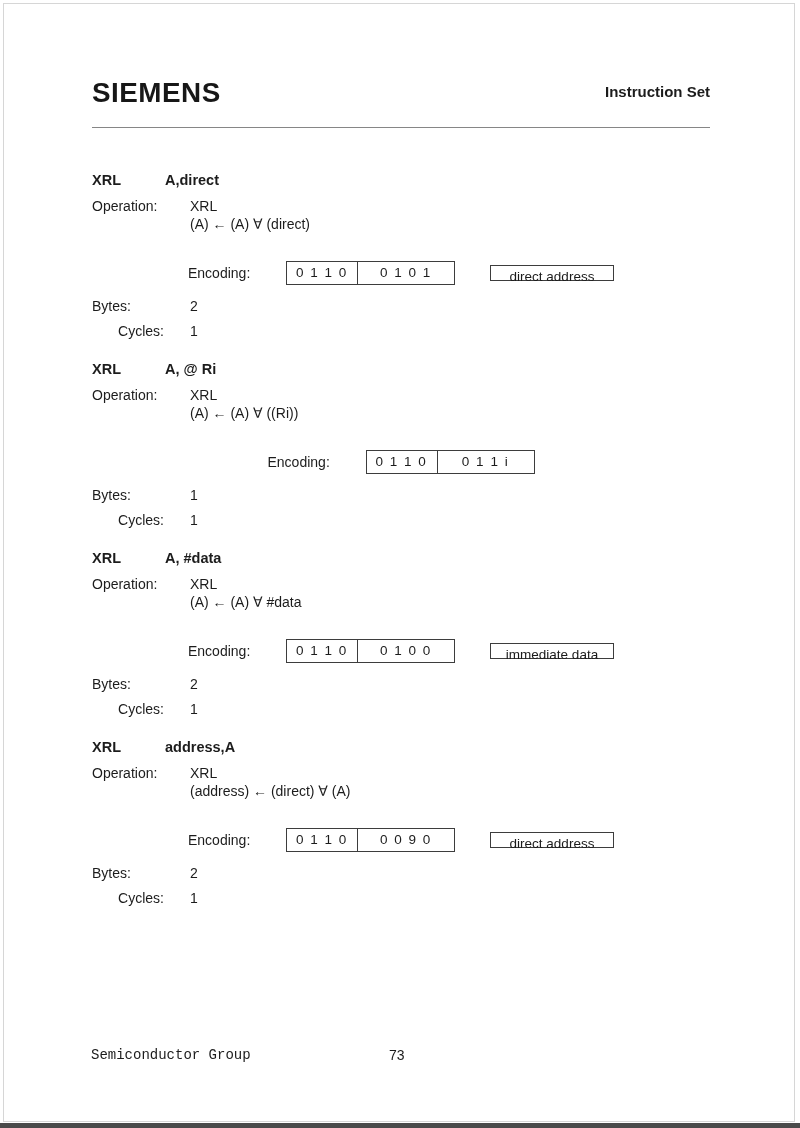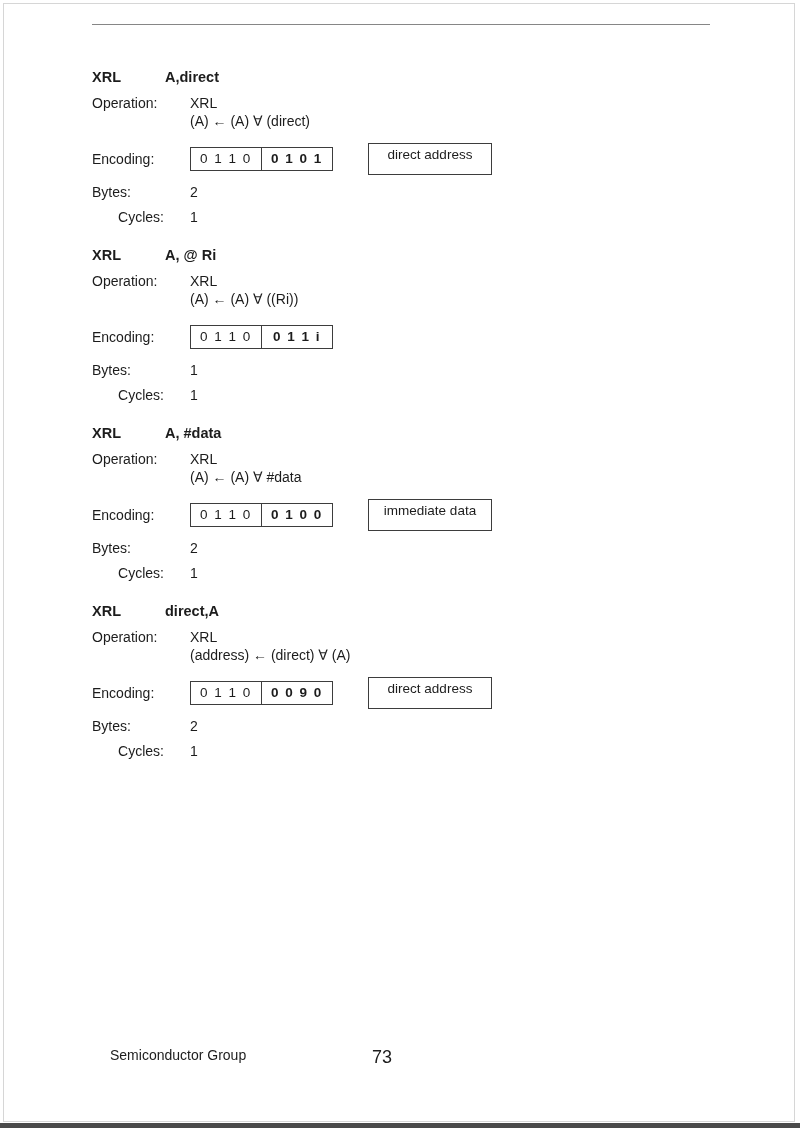--- a/index.html
+++ b/index.html
@@ -37,48 +37,52 @@
   .hdr-title { font-size: 15px; font-weight: bold; margin-top: 3px; }
   .rule { border: none; border-top: 1.5px solid #868686; margin: 20px 0 0 0; }
 
   .blocks { margin-top: 43px; }
   .instr { margin-bottom: 20px; }
   .heading { display: flex; font-weight: bold; font-size: 14.5px; line-height: 18px; margin-bottom: 8px; }
   .mn { width: 73px; }
   .row { display: flex; line-height: 18px; }
   .label { width: 98px; flex: 0 0 98px; }
   .op-lines div { line-height: 18px; }
-  .enc-row { margin-top: 16px; height: 26px; align-items: center; }
+  .enc-row { margin-top: 27px; height: 26px; align-items: center; justify-content: center; }
   .opcode-box {
-    display: flex; width: 143px; height: 24px; box-sizing: border-box;
+    display: flex; width: 169px; height: 24px; box-sizing: border-box;
     border: 1px solid #3d3d3d;
   }
   .nibble {
     display: block; text-align: center; line-height: 22px;
     font-size: 13.5px; letter-spacing: 1.5px;
   }
   .nibble.hi { width: 71px; border-right: 1px solid #3d3d3d; box-sizing: border-box; }
-  .nibble.lo { flex: 1; font-weight: bold; }
+  .nibble.lo { flex: 1; }
   .operand-box {
-    margin-left: 35px; width: 124px; height: 32px; box-sizing: border-box;
+    margin-left: 35px; width: 124px; height: 16px; box-sizing: border-box;
     border: 1px solid #3d3d3d;
     text-align: center; line-height: 22px; font-size: 13.5px;
   }
   .bytes-row { margin-top: 11px; }
   .cycles-row { margin-top: 7px; text-align: center; }
 
-  .footer-left { position: absolute; left: 106px; top: 1043px; font-size: 14px; }
-  .footer-page { position: absolute; left: 368px; top: 1043px; font-size: 18px; }
+  .footer-left { position: absolute; left: 87px; top: 1043px; font-size: 14px; font-family: Liberation Mono, monospace; }
+  .footer-page { position: absolute; left: 385px; top: 1043px; font-size: 14px; }
 </style>
 </head>
 <body>
 
 <div class="sheet">
   <div class="content">
 
+    <div class="hdr">
+      <div class="brand">SIEMENS</div>
+      <div class="hdr-title">Instruction Set</div>
+    </div>
     <hr class="rule">
 
     <div class="blocks">
 
       <section class="instr">
         <div class="heading">
           <span class="mn">XRL</span>
           <span>A,direct</span>
         </div>
         <div class="row">
@@ -161,21 +165,21 @@
         </div>
         <div class="row cycles-row">
           <span class="label">Cycles:</span>
           <span>1</span>
         </div>
       </section>
 
       <section class="instr">
         <div class="heading">
           <span class="mn">XRL</span>
-          <span>direct,A</span>
+          <span>address,A</span>
         </div>
         <div class="row">
           <span class="label">Operation:</span>
           <div class="op-lines">
             <div>XRL</div>
             <div>(address) ← (direct) ∀ (A)</div>
           </div>
         </div>
         <div class="row enc-row">
           <span class="label">Encoding:</span>

